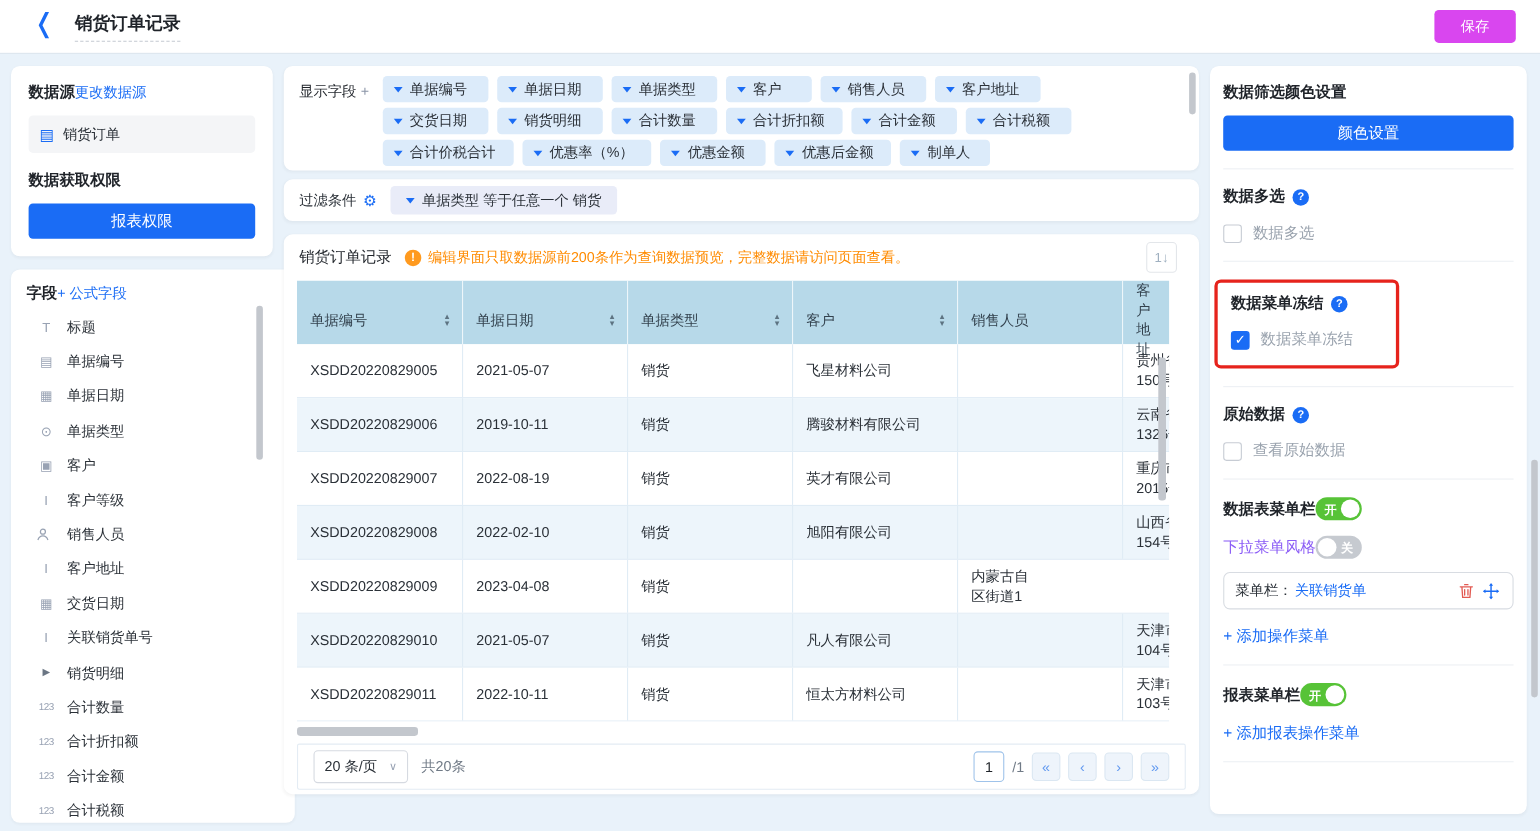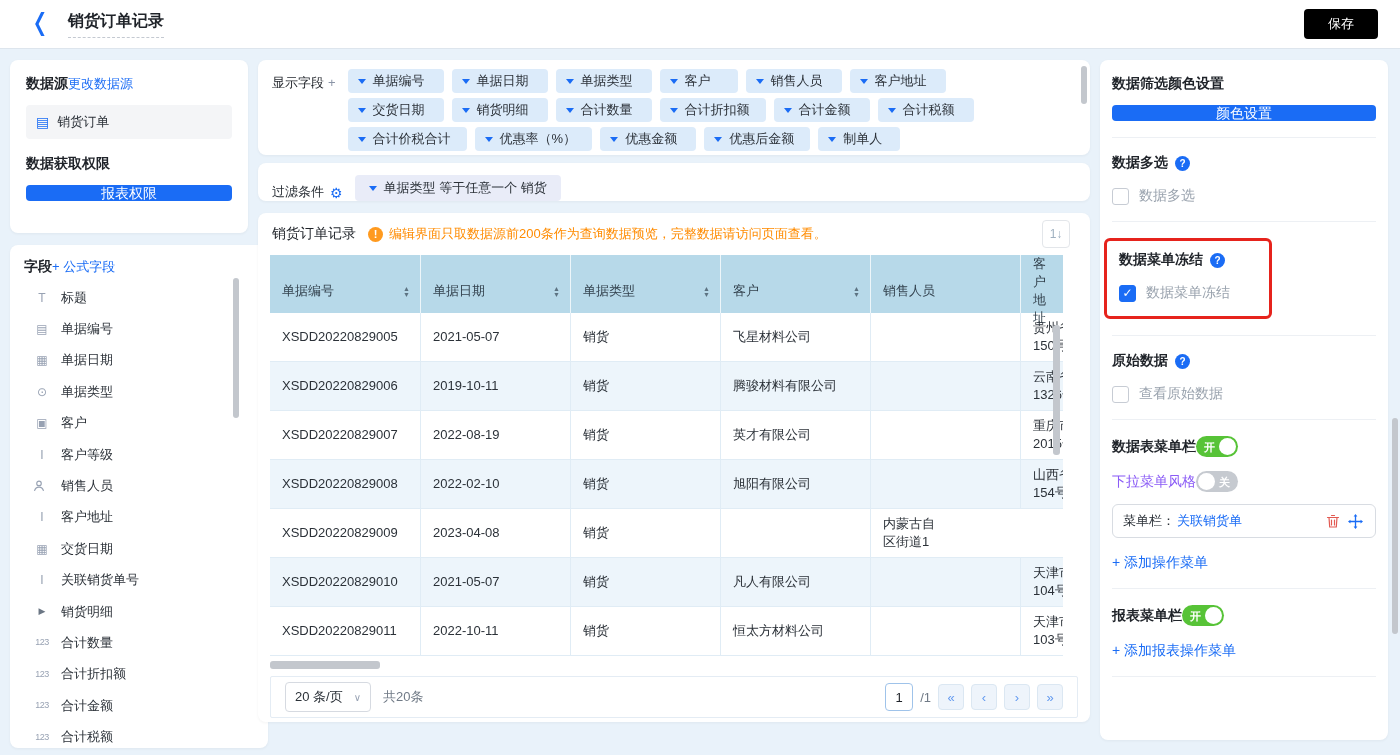--- a/index.html
+++ b/index.html
@@ -4,44 +4,44 @@
 <style>
 *{margin:0;padding:0;box-sizing:border-box}
 html,body{width:1400px;height:755px;overflow:hidden}
 body{font-family:"Liberation Sans","DejaVu Sans",sans-serif;background:#e9f2fa;color:#2b3138;font-size:13px;position:relative}
 .card{position:absolute;background:#fff;border-radius:8px;box-shadow:0 1px 3px rgba(31,35,41,.05)}
 .link{color:#1a6cf5;cursor:pointer}
 
 .topbar{position:absolute;top:0;left:0;width:1400px;height:48px;background:#fff;display:flex;align-items:center;padding:0 22px;box-shadow:0 1px 0 rgba(0,0,0,.05);z-index:5}
 .back{color:#1a6cf5;font-size:24px;font-weight:bold;line-height:1;margin:0 18px 4px 8px;cursor:pointer}
 .pg-title{font-size:16px;color:#1f2329;border-bottom:1px dashed #c4c9d1;padding-bottom:5px}
-.save-btn{margin-left:auto;background:#000000;color:#fff;border:none;border-radius:4px;height:30px;padding:0 24px;font-size:13px;cursor:pointer}
+.save-btn{margin-left:auto;background:#d946ef;color:#fff;border:none;border-radius:4px;height:30px;padding:0 24px;font-size:13px;cursor:pointer}
 
 .ds-card{left:10px;top:60px;width:238px;height:173px;padding:15px 16px}
 .row-between{display:flex;align-items:center;justify-content:flex-start}
 .sec-title{font-weight:bold;font-size:14px;color:#1f2329}
 .ds-item{margin-top:12px;background:#f4f5f7;border-radius:4px;height:34px;display:flex;align-items:center;padding:0 10px;gap:8px;cursor:pointer}
 .doc-ico{color:#1a6cf5;font-size:14px}
 .perm-title{margin-top:16px}
-.blue-btn{margin-top:12px;width:100%;height:16px;background:#1a6cf5;color:#fff;border:none;border-radius:4px;font-size:14px;cursor:pointer}
+.blue-btn{margin-top:12px;width:100%;height:32px;background:#1a6cf5;color:#fff;border:none;border-radius:4px;font-size:14px;cursor:pointer}
 .fields-card{left:10px;top:245px;width:258px;height:503px;padding:13px 14px;overflow:hidden}
 .f-list{margin-top:6px}
 .f-item{display:flex;align-items:center;gap:9px;height:31.4px;padding-left:8px;cursor:pointer}
 .f-ico{width:20px;flex:none;color:#98a2b3;font-size:12px;text-align:center;line-height:1}
 .f-ico.num{font-size:9px;letter-spacing:-.5px}
 .sb{position:absolute;background:#c3c7cd;border-radius:3px;z-index:4;cursor:pointer}
 
 .chips-card{left:258px;top:60px;width:832px;height:95px;padding:9px 14px;display:flex;gap:12px}
 .chips-label{white-space:nowrap;padding-top:5px;color:#1f2329}
 .plus{color:#8a94a6;margin-left:4px}
 .chip-rows{display:flex;flex-direction:column;gap:5px}
 .chip-row{display:flex;gap:8px}
 .chip{background:#dcebfa;border-radius:4px;height:24px;display:flex;align-items:center;gap:7px;padding:0 16px 0 10px;min-width:96px;cursor:pointer}
 .tri{width:0;height:0;border-left:4px solid transparent;border-right:4px solid transparent;border-top:5px solid #1a6cf5;flex:none}
-.filter-card{left:258px;top:163px;width:832px;height:38px;display:flex;align-items:flex-end;padding:0 14px;gap:12px}
+.filter-card{left:258px;top:163px;width:832px;height:38px;display:flex;align-items:center;padding:0 14px;gap:12px}
 .gear{color:#1a6cf5;font-size:14px;cursor:pointer}
 .filter-chip{background:#e9ecf8;border-radius:4px;height:26px;display:flex;align-items:center;gap:7px;padding:0 14px;cursor:pointer}
 
 .table-card{left:258px;top:213px;width:832px;height:509px}
 .tc-head{height:42px;display:flex;align-items:center;padding:0 20px 0 14px;gap:12px}
 .tc-title{font-size:14px;color:#1f2329}
 .warn{color:#ff8b00;display:flex;align-items:center;gap:6px}
 .warn-ico{width:15px;height:15px;border-radius:50%;background:#ff9a1f;color:#fff;font-size:11px;font-weight:bold;display:flex;align-items:center;justify-content:center;flex:none}
 .sort-box{margin-left:auto;width:28px;height:28px;border:1px solid #e3e6ea;border-radius:4px;color:#9fb0c0;display:flex;align-items:center;justify-content:center;font-size:12px;cursor:pointer}
 .grid{margin-left:12px;width:793px;overflow:hidden;position:relative}

